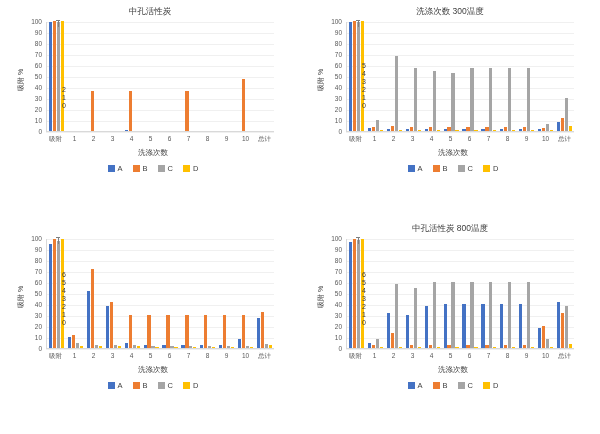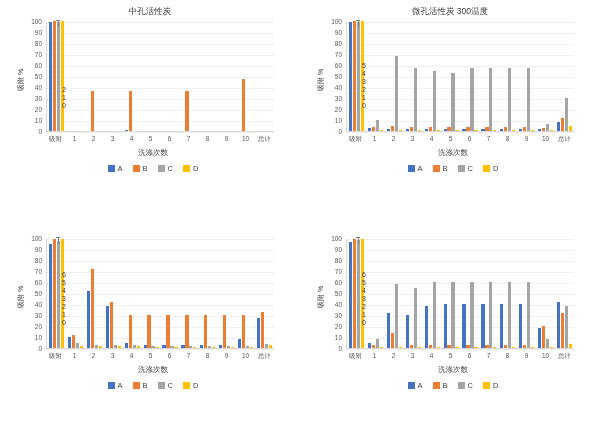--- a/index.html
+++ b/index.html
@@ -274,21 +274,21 @@
           </div>
         </div>
         <div class="inner-axis" style="left: 56px; top: 86px;">
           <div>2</div>
           <div>1</div>
           <div>0</div>
         </div>
       </div>
   </div>
   <div class="panel">
-    <div class="chart-title">微孔活性炭 300温度</div>
+    <div class="chart-title">洗涤次数 300温度</div>
     <div class="plot-wrap">
         <div class="ylabel" style="left: 10px; top: 91px;">吸附 %</div>
         <div class="ytick" style="left: 22px; top: 19px;">100</div>
         <div class="gridline" style="position: absolute; left: 40px; width: 228px; top: 22px;"></div>
         <div class="ytick" style="left: 22px; top: 30px;">90</div>
         <div class="gridline" style="position: absolute; left: 40px; width: 228px; top: 33px;"></div>
         <div class="ytick" style="left: 22px; top: 41px;">80</div>
         <div class="gridline" style="position: absolute; left: 40px; width: 228px; top: 44px;"></div>
         <div class="ytick" style="left: 22px; top: 52px;">70</div>
         <div class="gridline" style="position: absolute; left: 40px; width: 228px; top: 55px;"></div>
@@ -568,20 +568,21 @@
           <div>5</div>
           <div>4</div>
           <div>3</div>
           <div>2</div>
           <div>1</div>
           <div>0</div>
         </div>
       </div>
   </div>
   <div class="panel">
+    <div class="chart-title">中孔活性炭 800温度</div>
     <div class="plot-wrap">
         <div class="ylabel" style="left: 10px; top: 91px;">吸附 %</div>
         <div class="ytick" style="left: 22px; top: 19px;">100</div>
         <div class="gridline" style="position: absolute; left: 40px; width: 228px; top: 22px;"></div>
         <div class="ytick" style="left: 22px; top: 30px;">90</div>
         <div class="gridline" style="position: absolute; left: 40px; width: 228px; top: 33px;"></div>
         <div class="ytick" style="left: 22px; top: 41px;">80</div>
         <div class="gridline" style="position: absolute; left: 40px; width: 228px; top: 44px;"></div>
         <div class="ytick" style="left: 22px; top: 52px;">70</div>
         <div class="gridline" style="position: absolute; left: 40px; width: 228px; top: 55px;"></div>

